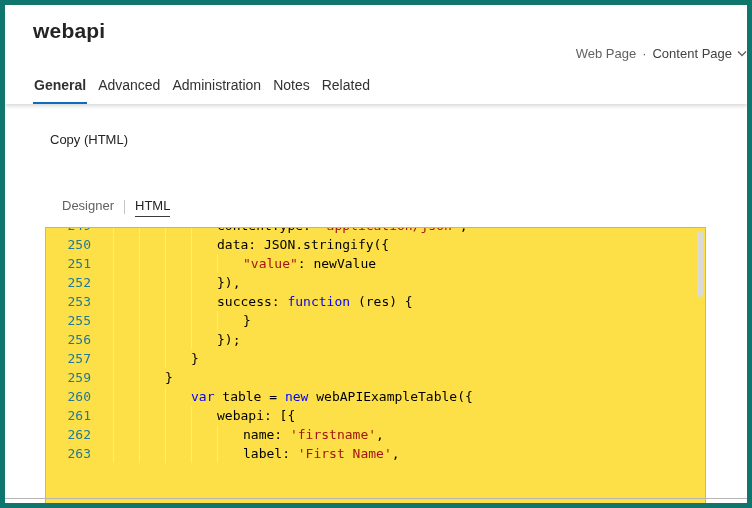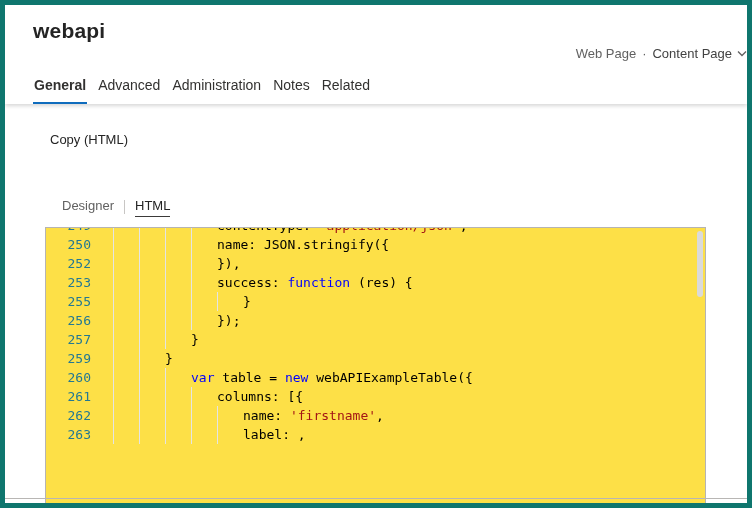--- a/index.html
+++ b/index.html
@@ -124,31 +124,32 @@
     <div class="subtabs">
         <span class="subtab">Designer</span>
         <div class="vsep"></div>
         <span class="subtab active">HTML</span>
       </div>
 
     <div class="editor">
       <div class="viewport">
         <div class="lines" id="code-lines">
             <div class="row"><span class="ln">249</span><span class="code"><span class="guide"></span><span class="guide"></span><span class="guide"></span><span class="guide"></span><span class="seg-p">contentType: </span><span class="seg-s">'application/json'</span><span class="seg-p">,</span></span></div>
-            <div class="row"><span class="ln">250</span><span class="code"><span class="guide"></span><span class="guide"></span><span class="guide"></span><span class="guide"></span><span class="seg-p">name: JSON.stringify({</span></span></div>
+            <div class="row"><span class="ln">250</span><span class="code"><span class="guide"></span><span class="guide"></span><span class="guide"></span><span class="guide"></span><span class="seg-p">data: JSON.stringify({</span></span></div>
+            <div class="row"><span class="ln">251</span><span class="code"><span class="guide"></span><span class="guide"></span><span class="guide"></span><span class="guide"></span><span class="guide"></span><span class="seg-s">"value"</span><span class="seg-p">: newValue</span></span></div>
             <div class="row"><span class="ln">252</span><span class="code"><span class="guide"></span><span class="guide"></span><span class="guide"></span><span class="guide"></span><span class="seg-p">}),</span></span></div>
             <div class="row"><span class="ln">253</span><span class="code"><span class="guide"></span><span class="guide"></span><span class="guide"></span><span class="guide"></span><span class="seg-p">success: </span><span class="seg-k">function</span><span class="seg-p"> (res) {</span></span></div>
             <div class="row"><span class="ln">255</span><span class="code"><span class="guide"></span><span class="guide"></span><span class="guide"></span><span class="guide"></span><span class="guide"></span><span class="seg-p">}</span></span></div>
             <div class="row"><span class="ln">256</span><span class="code"><span class="guide"></span><span class="guide"></span><span class="guide"></span><span class="guide"></span><span class="seg-p">});</span></span></div>
             <div class="row"><span class="ln">257</span><span class="code"><span class="guide"></span><span class="guide"></span><span class="guide"></span><span class="seg-p">}</span></span></div>
             <div class="row"><span class="ln">259</span><span class="code"><span class="guide"></span><span class="guide"></span><span class="seg-p">}</span></span></div>
             <div class="row"><span class="ln">260</span><span class="code"><span class="guide"></span><span class="guide"></span><span class="guide"></span><span class="seg-k">var</span><span class="seg-p"> table = </span><span class="seg-k">new</span><span class="seg-p"> webAPIExampleTable({</span></span></div>
-            <div class="row"><span class="ln">261</span><span class="code"><span class="guide"></span><span class="guide"></span><span class="guide"></span><span class="guide"></span><span class="seg-p">columns: [{</span></span></div>
+            <div class="row"><span class="ln">261</span><span class="code"><span class="guide"></span><span class="guide"></span><span class="guide"></span><span class="guide"></span><span class="seg-p">webapi: [{</span></span></div>
             <div class="row"><span class="ln">262</span><span class="code"><span class="guide"></span><span class="guide"></span><span class="guide"></span><span class="guide"></span><span class="guide"></span><span class="seg-p">name: </span><span class="seg-s">'firstname'</span><span class="seg-p">,</span></span></div>
-            <div class="row"><span class="ln">263</span><span class="code"><span class="guide"></span><span class="guide"></span><span class="guide"></span><span class="guide"></span><span class="guide"></span><span class="seg-p">label: </span><span class="seg-p">,</span></span></div>
+            <div class="row"><span class="ln">263</span><span class="code"><span class="guide"></span><span class="guide"></span><span class="guide"></span><span class="guide"></span><span class="guide"></span><span class="seg-p">label: </span><span class="seg-s">'First Name'</span><span class="seg-p">,</span></span></div>
           </div>
       </div>
       <div class="scroll-thumb"></div>
     </div>
   </div>
 
   <div class="bottom-rule"></div>
 </div>
 
 </body></html>

